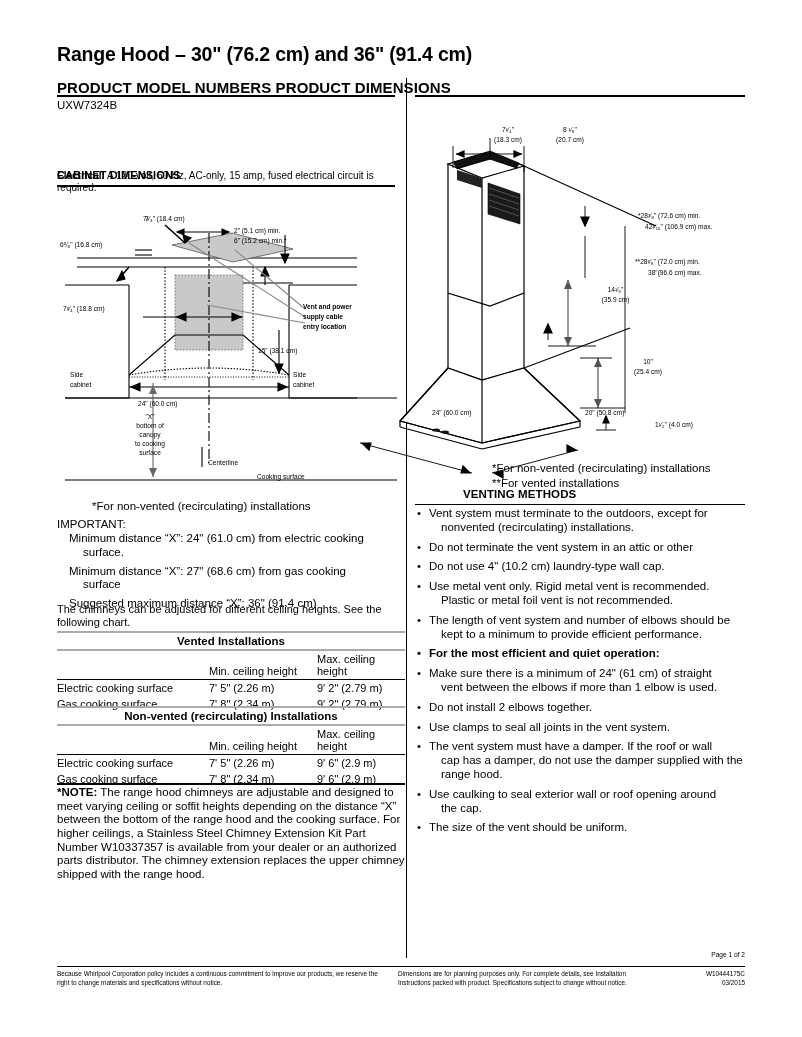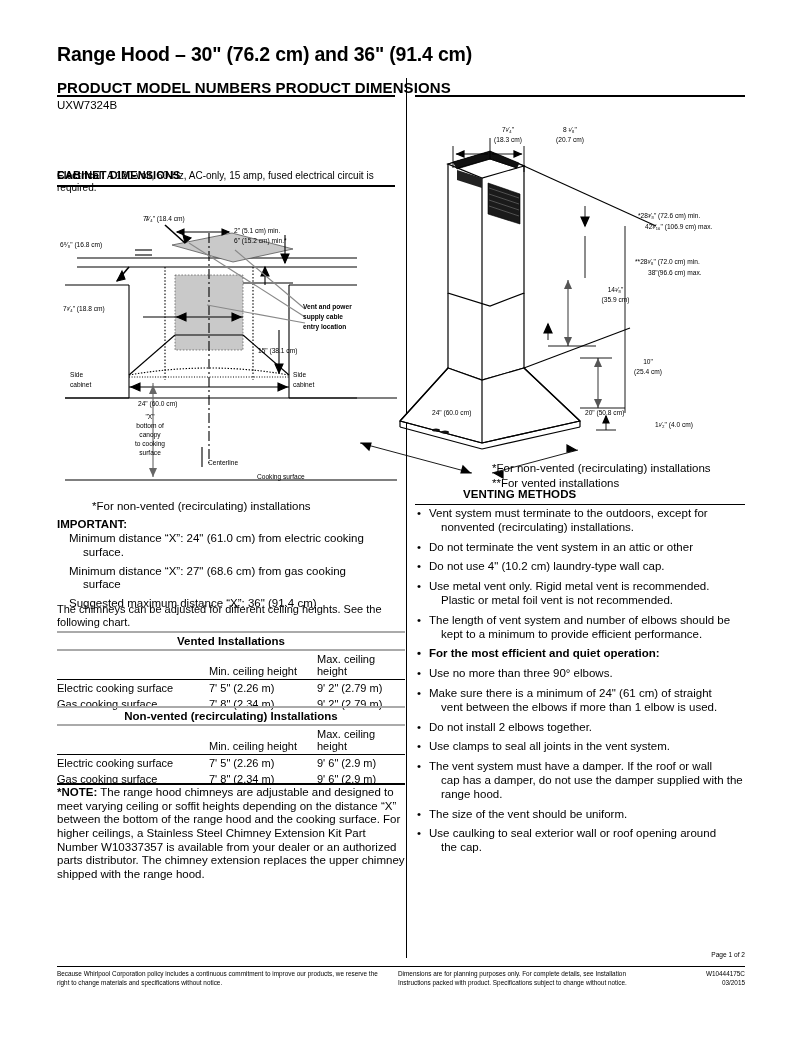--- a/index.html
+++ b/index.html
@@ -33,21 +33,21 @@
   .divider{position:absolute;left:406px;top:78px;width:0;height:880px;border-left:1.6px solid #000;}
   .dim{position:absolute;font-size:6.6px;line-height:1.3;white-space:nowrap;}
   .dimc{position:absolute;font-size:6.6px;line-height:1.3;text-align:center;white-space:nowrap;}
 
   
   .diagram{position:absolute;}
   svg{display:block;overflow:visible;}
 
   
   .note-star{position:absolute;left:92px;top:500px;font-size:11.5px;}
-  .important{position:absolute;left:57px;top:518px;font-size:11.5px;font-weight:bold;}
+  .important{position:absolute;left:57px;top:518px;font-size:11.5px;font-weight:normal;}
   .imp-list{position:absolute;left:57px;top:532px;width:345px;font-size:11.5px;line-height:1.2;}
   .imp-list div{padding-left:12px;text-indent:0;margin-bottom:5px;}
   .imp-list div span.ind{display:block;padding-left:14px;text-indent:0;}
   .chimtext{position:absolute;left:57px;top:603px;width:348px;font-size:11px;line-height:1.2;}
 
   
   table.spec{
     position:absolute;border-collapse:collapse;width:348px;font-size:11px;
   }
   table.spec td{padding:2px 0;vertical-align:bottom;}
@@ -401,27 +401,26 @@
   <div class="venthead">VENTING METHODS</div>
   <div class="rule-vent"></div>
 
   <ul class="bullets">
     <li><span>Vent system must terminate to the outdoors, except for</span><span class="cont">nonvented (recirculating) installations.</span></li>
     <li><span>Do not terminate the vent system in an attic or other</span></li>
     <li><span>Do not use 4" (10.2 cm) laundry-type wall cap.</span></li>
     <li><span>Use metal vent only. Rigid metal vent is recommended.</span><span class="cont">Plastic or metal foil vent is not recommended.</span></li>
     <li><span>The length of vent system and number of elbows should be</span><span class="cont">kept to a minimum to provide efficient performance.</span></li>
     <li class="nobul"><span>For the most efficient and quiet operation:</span></li>
-    <li><span>Use no more than three 90° elbows.</span></li>
     <li><span>Make sure there is a minimum of 24" (61 cm) of straight</span><span class="cont">vent between the elbows if more than 1 elbow is used.</span></li>
     <li><span>Do not install 2 elbows together.</span></li>
     <li><span>Use clamps to seal all joints in the vent system.</span></li>
     <li><span>The vent system must have a damper. If the roof or wall</span><span class="cont">cap has a damper, do not use the damper supplied with the range hood.</span></li>
+    <li><span>Use caulking to seal exterior wall or roof opening around</span><span class="cont">the cap.</span></li>
     <li><span>The size of the vent should be uniform.</span></li>
-    <li><span>Use caulking to seal exterior wall or roof opening around</span><span class="cont">the cap.</span></li>
   </ul>
 
   <div class="pageof">Page 1 of 2</div>
   <div class="rule-foot"></div>
   <div class="foot1">Because Whirlpool Corporation policy includes a continuous commitment to improve our products, we reserve the right to change materials and specifications without notice.</div>
   <div class="foot2">Dimensions are for planning purposes only. For complete details, see Installation Instructions packed with product. Specifications subject to change without notice.</div>
   <div class="foot3">
     <div>W10444175C</div>
     <div>03/2015</div>
   </div>

